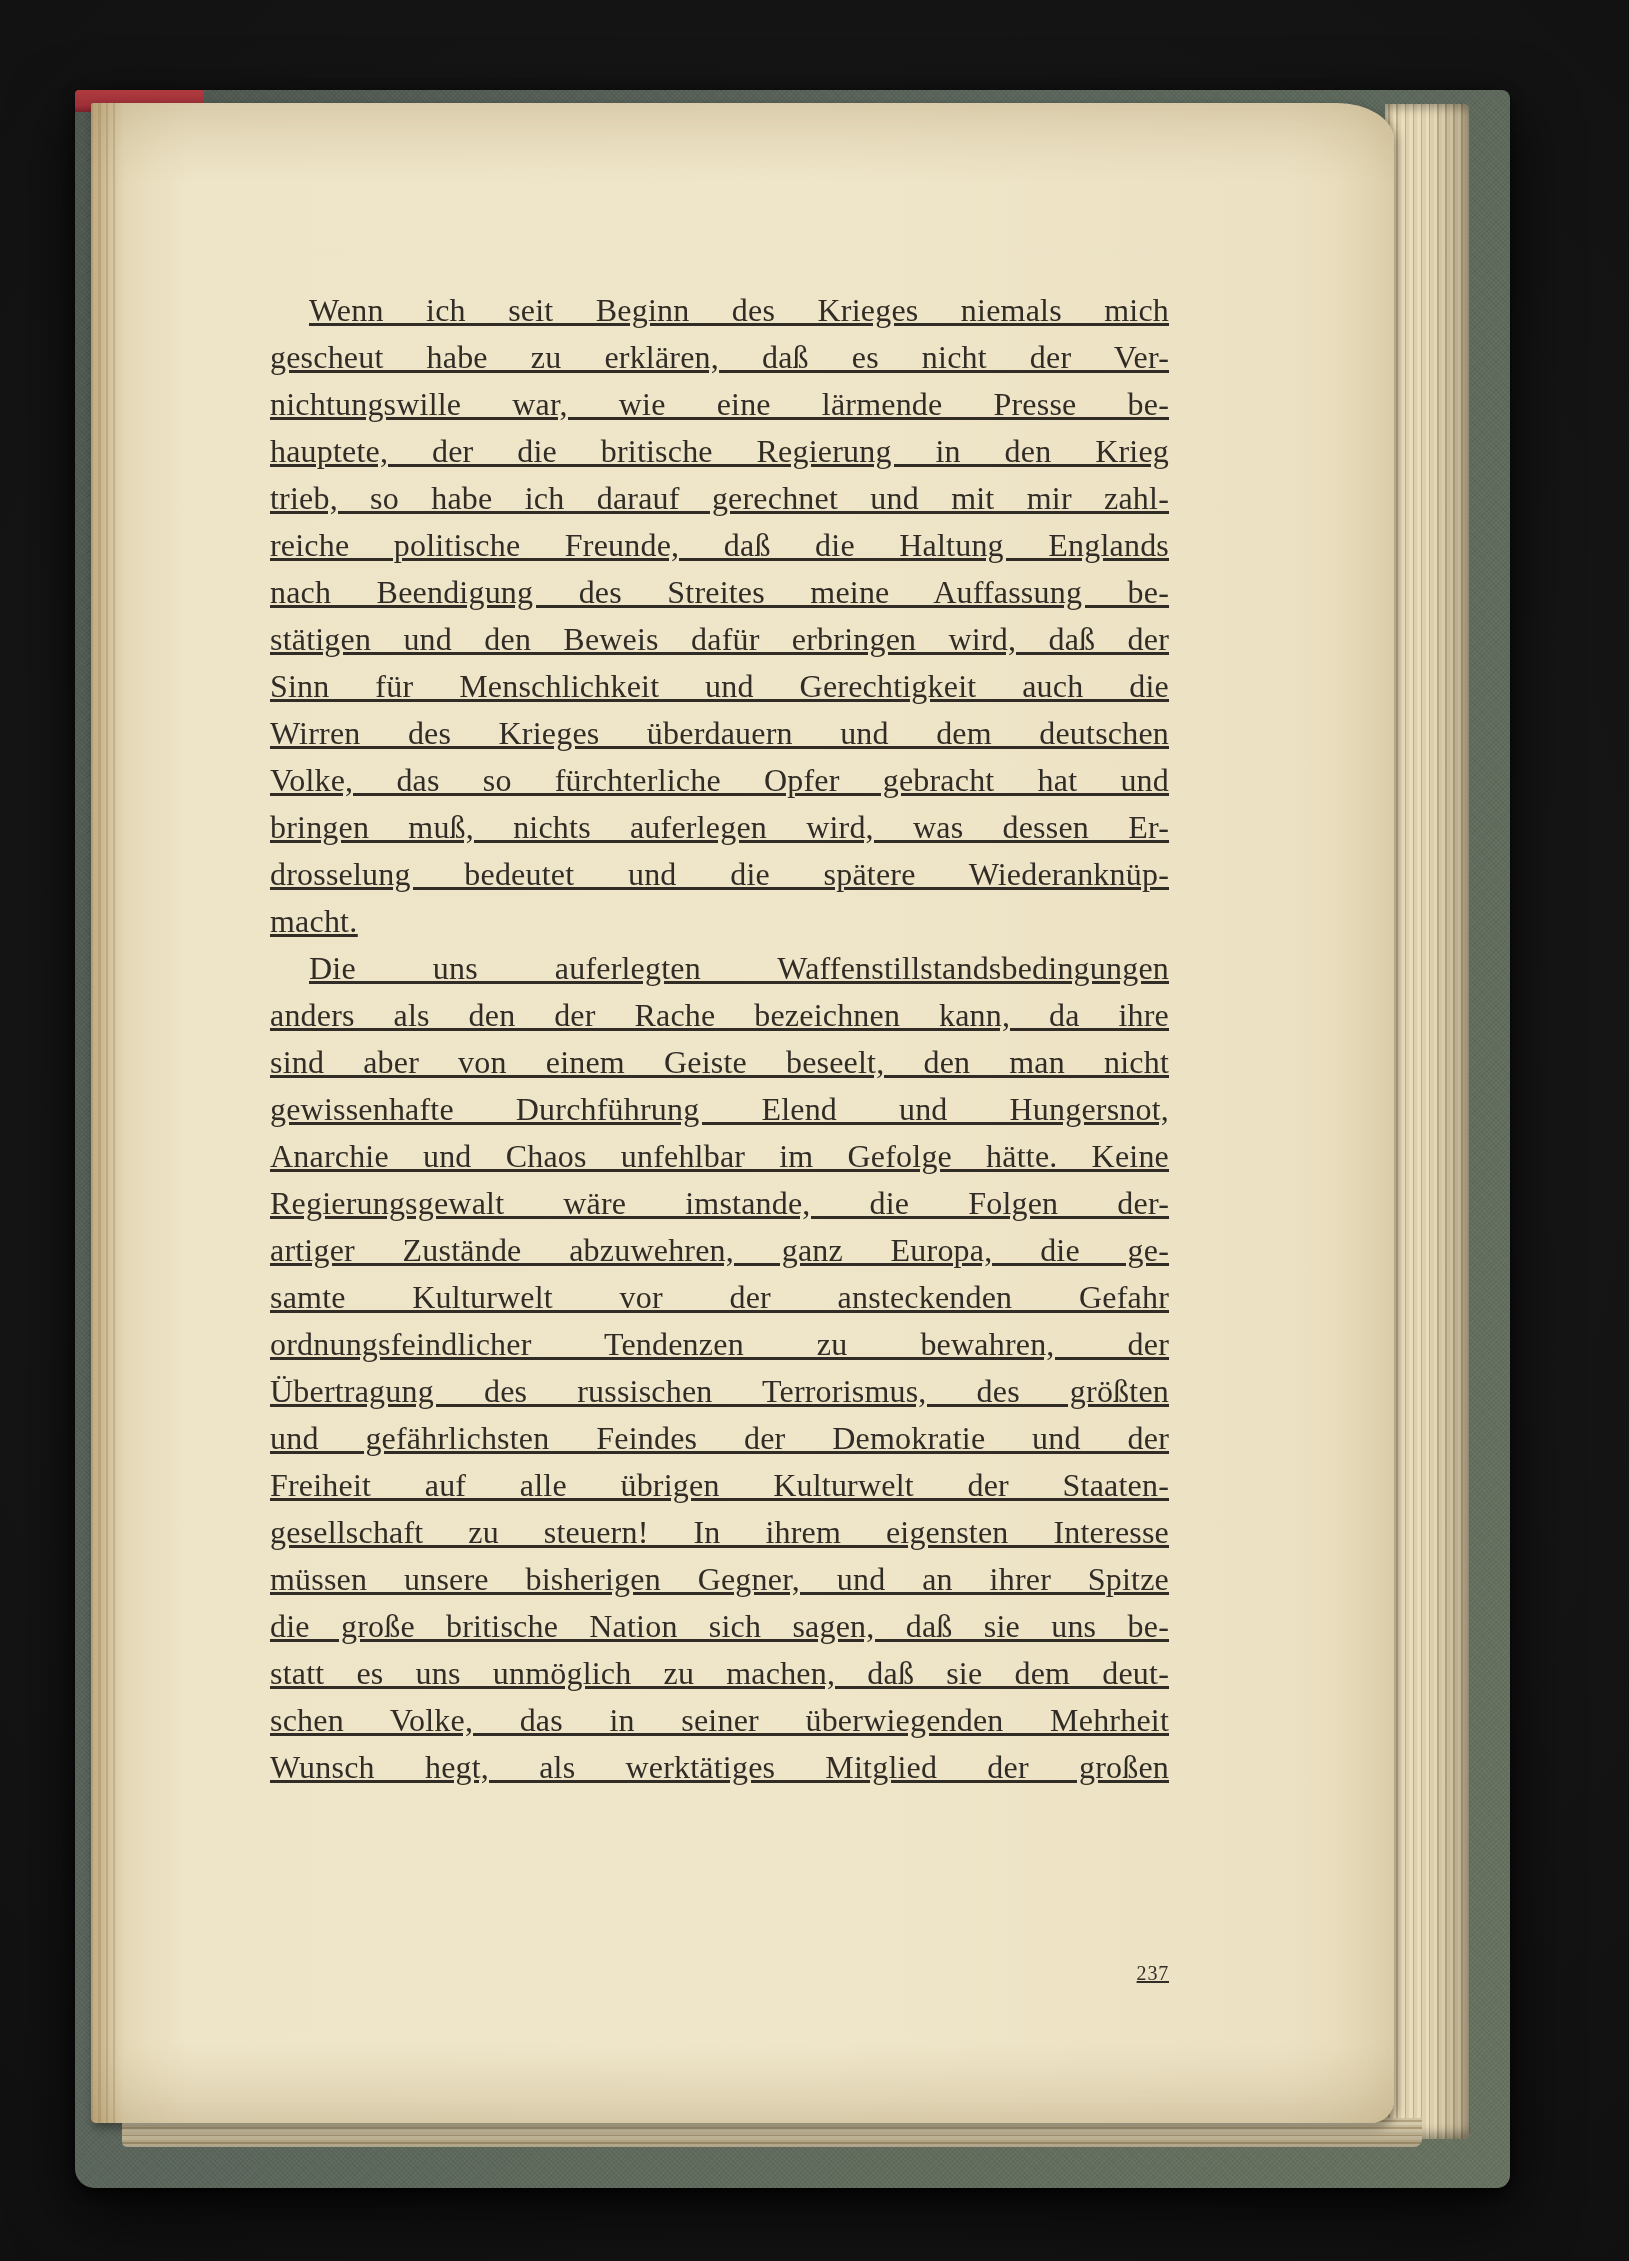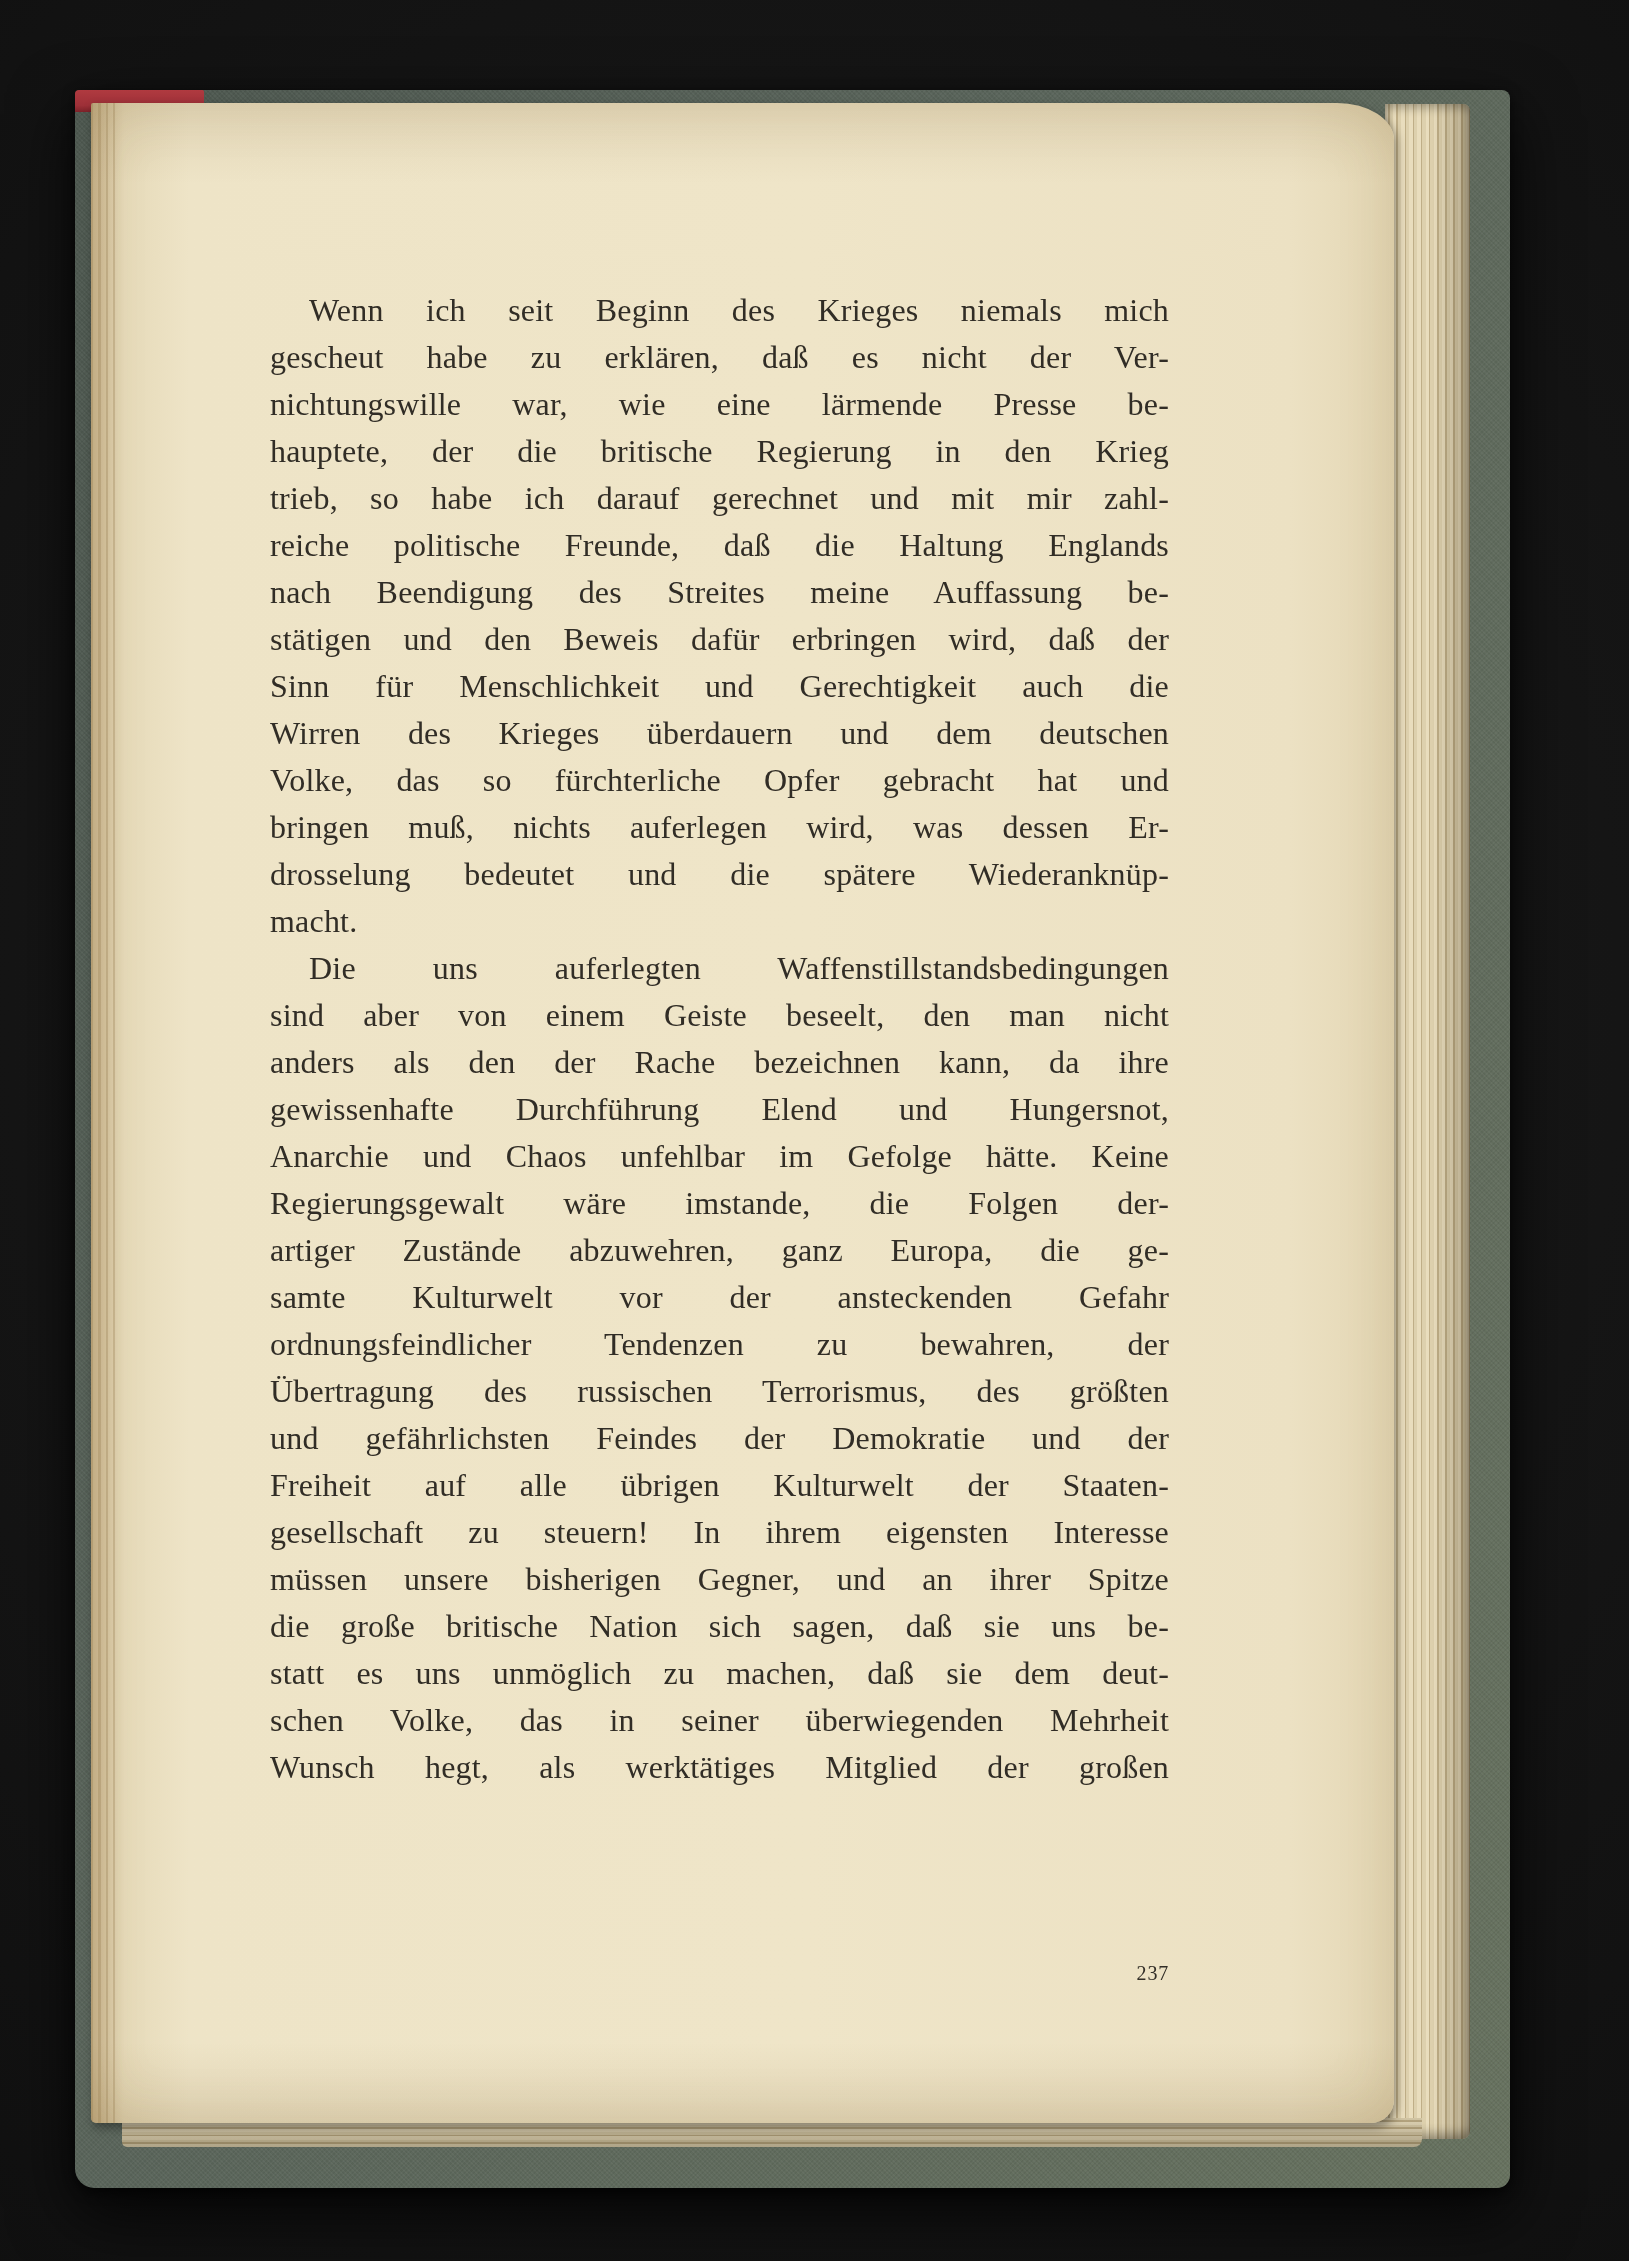--- a/index.html
+++ b/index.html
@@ -4,21 +4,21 @@
 <style>
   :root{
     --bg:#0e0e0e;
     --cover:#5a655b;
     --red:#9e3038;
     --page:#efe5c8;
     --ink:#312d26;
     --edge-light:#e9ddbd;
     --edge-dark:#bfae87;
   }
-  *{margin:0;padding:0;box-sizing:border-box;}
+  *{margin:0;padding:0;box-sizing:border-box;text-decoration:underline;}
   html,body{width:1629px;height:2261px;}
   body{
     position:relative;
     background:var(--bg);
     font-family:"Liberation Serif","DejaVu Serif",serif;
     overflow:hidden;
   }
   .scene{
     position:absolute;inset:0;
     background:radial-gradient(120% 100% at 50% 45%, #1c1c1c 0%, #0b0b0b 100%);
@@ -108,22 +108,22 @@
           <div class="line">stätigen und den Beweis dafür erbringen wird, daß der</div>
           <div class="line">Sinn für Menschlichkeit und Gerechtigkeit auch die</div>
           <div class="line">Wirren des Krieges überdauern und dem deutschen</div>
           <div class="line">Volke, das so fürchterliche Opfer gebracht hat und</div>
           <div class="line">bringen muß, nichts auferlegen wird, was dessen Er-</div>
           <div class="line">drosselung bedeutet und die spätere Wiederanknüp-</div>
           <div class="line last-short">macht.</div>
         </div>
         <div class="paragraph">
           <div class="line first">Die uns auferlegten Waffenstillstandsbedingungen</div>
+          <div class="line">anders als den der Rache bezeichnen kann, da ihre</div>
           <div class="line">sind aber von einem Geiste beseelt, den man nicht</div>
-          <div class="line">anders als den der Rache bezeichnen kann, da ihre</div>
           <div class="line">gewissenhafte Durchführung Elend und Hungersnot,</div>
           <div class="line">Anarchie und Chaos unfehlbar im Gefolge hätte. Keine</div>
           <div class="line">Regierungsgewalt wäre imstande, die Folgen der-</div>
           <div class="line">artiger Zustände abzuwehren, ganz Europa, die ge-</div>
           <div class="line">samte Kulturwelt vor der ansteckenden Gefahr</div>
           <div class="line">ordnungsfeindlicher Tendenzen zu bewahren, der</div>
           <div class="line">Übertragung des russischen Terrorismus, des größten</div>
           <div class="line">und gefährlichsten Feindes der Demokratie und der</div>
           <div class="line">Freiheit auf alle übrigen Kulturwelt der Staaten-</div>
           <div class="line">gesellschaft zu steuern! In ihrem eigensten Interesse</div>

